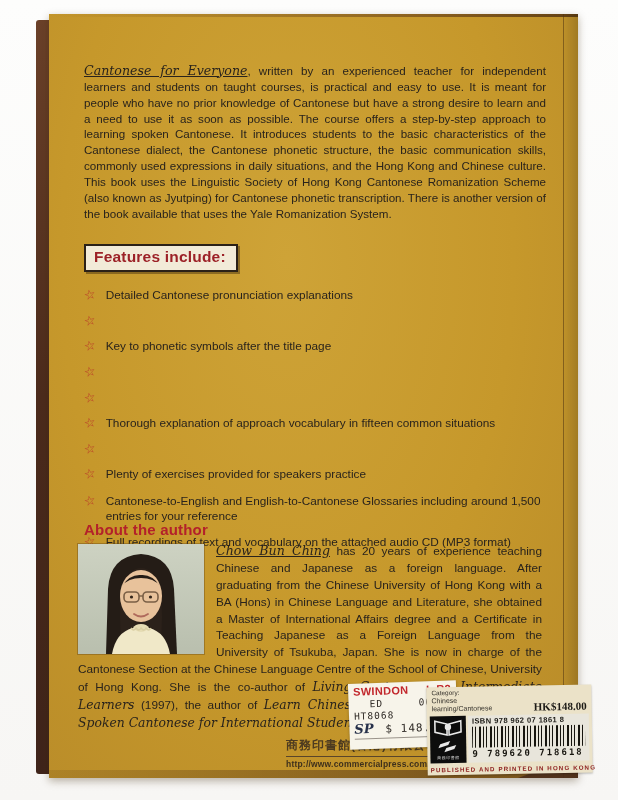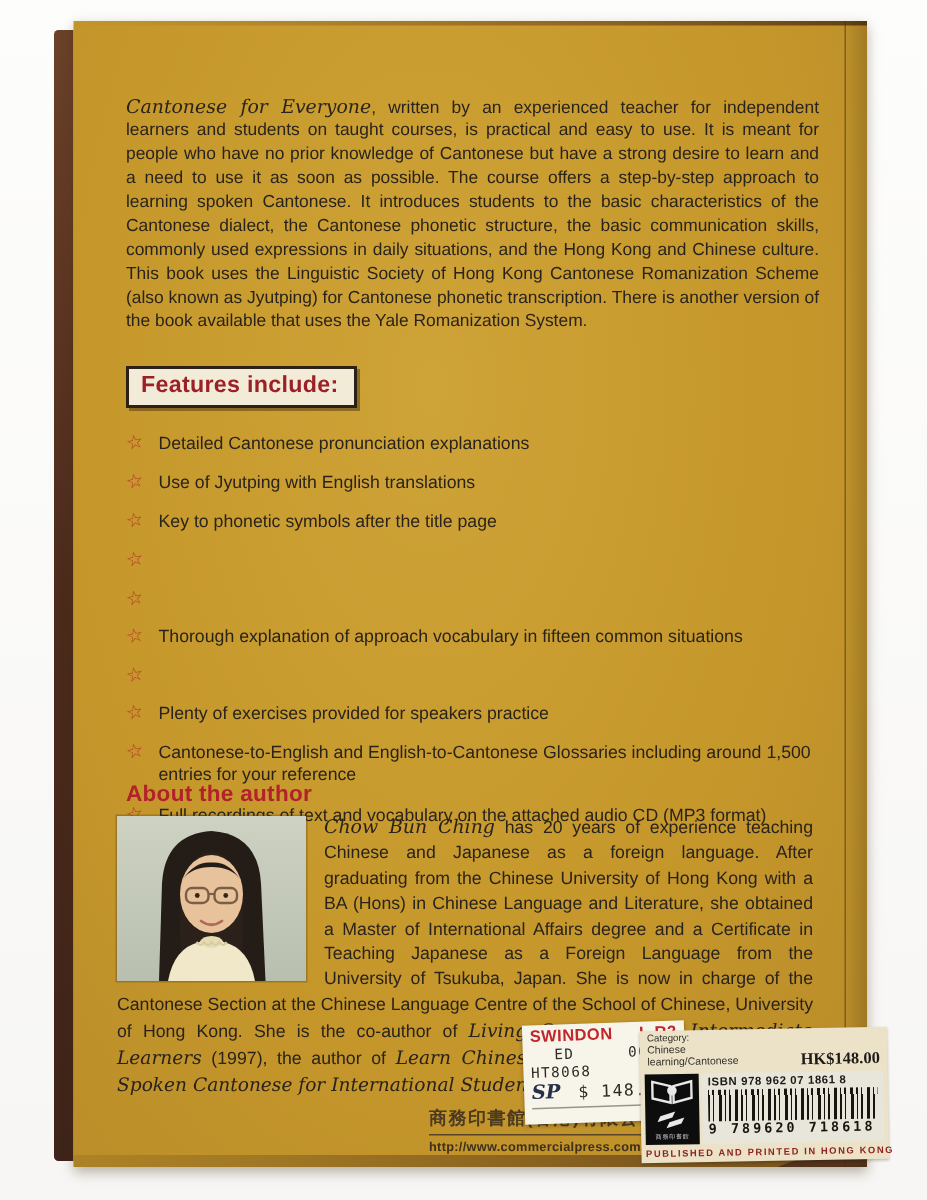--- a/index.html
+++ b/index.html
@@ -10,21 +10,21 @@
   #cover{position:absolute;left:13px;top:0;right:0;bottom:0;
     background:radial-gradient(ellipse at 45% 32%, #cea337 0%, #c6982b 55%, #b88b29 100%);
     box-shadow:0 3px 8px rgba(60,40,10,0.35);}
   #cover-top-edge{position:absolute;left:0;top:0;right:0;height:3px;background:linear-gradient(90deg,rgba(90,50,20,0) 0%,rgba(90,50,20,.55) 70%,rgba(60,30,10,.7) 100%);}
   #cover-right-fold{position:absolute;right:0;top:0;bottom:0;width:14px;background:linear-gradient(90deg,rgba(0,0,0,0.02),rgba(0,0,0,0.16));border-left:1px solid rgba(90,60,20,.45);}
   #cover-bottom-edge{position:absolute;left:0;right:0;bottom:0;height:8px;background:linear-gradient(90deg,rgba(70,45,20,.12),rgba(70,40,18,.55) 75%);}
   #corner-wedge{position:absolute;right:0;bottom:0;width:60px;height:22px;background:#4a2d1b;clip-path:polygon(100% 0,100% 100%,0 100%);opacity:.85;}
 
   
   #intro{position:absolute;left:84px;top:50px;width:462px;font-size:11.6px;line-height:1.37;color:#29231c;text-align:justify;}
-  .serif-italic{font-family:"DejaVu Serif","Liberation Serif",serif;font-style:italic;font-size:12.6px;}
+  .serif-italic{font-family:"DejaVu Serif","Liberation Serif",serif;font-style:italic;font-size:12.6px;text-decoration:underline;}
 
   
   #features-box{position:absolute;left:84px;top:244px;background:#f2ebd8;border:2px solid #2b2117;box-shadow:2px 2px 0 rgba(45,28,10,.4);padding:2px 10px 4px 8px;}
   #features-heading{font-weight:bold;font-size:15.5px;color:#9c2127;letter-spacing:.2px;font-stretch:condensed;}
   #features-heading::first-letter{font-size:21px;}
   #features-list{position:absolute;left:84px;top:288px;width:470px;list-style:none;margin:0;padding:0;}
   #features-list li{display:flex;align-items:flex-start;margin-bottom:11px;font-size:11.8px;line-height:1.28;color:#29231c;}
   .star{color:#bb3a2a;font-size:13px;line-height:1.1;margin-right:10px;transform:rotate(-12deg);flex:0 0 auto;}
 
   
@@ -84,21 +84,20 @@
   <div id="features-box">
     <span id="features-heading">Features include:</span>
   </div>
   <ul id="features-list">
     <li>
         <span class="star">☆</span>
         <span>Detailed Cantonese pronunciation explanations</span>
       </li>
     <li>
         <span class="star">☆</span>
-        <span>Use of Jyutping with English translations</span>
       </li>
     <li>
         <span class="star">☆</span>
         <span>Key to phonetic symbols after the title page</span>
       </li>
     <li>
         <span class="star">☆</span>
       </li>
     <li>
         <span class="star">☆</span>

